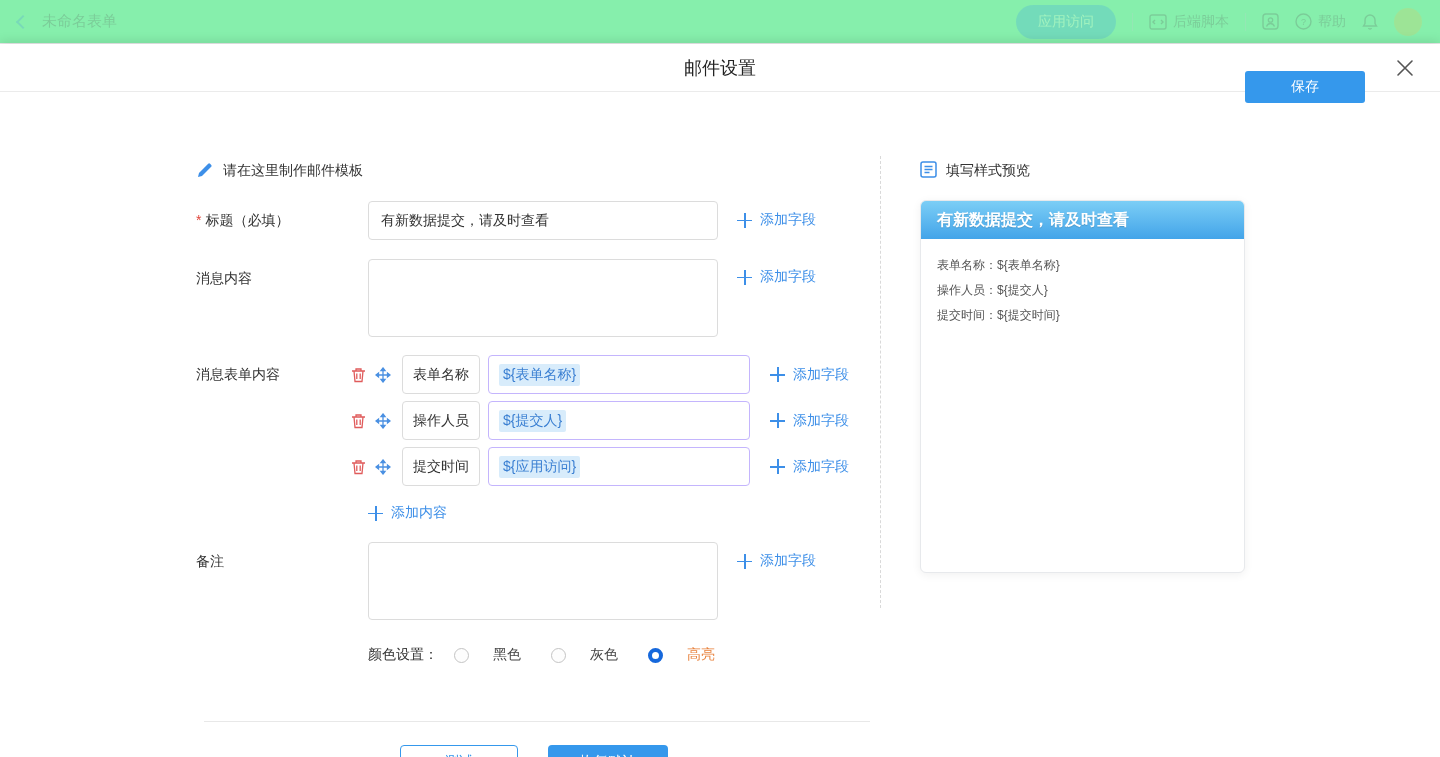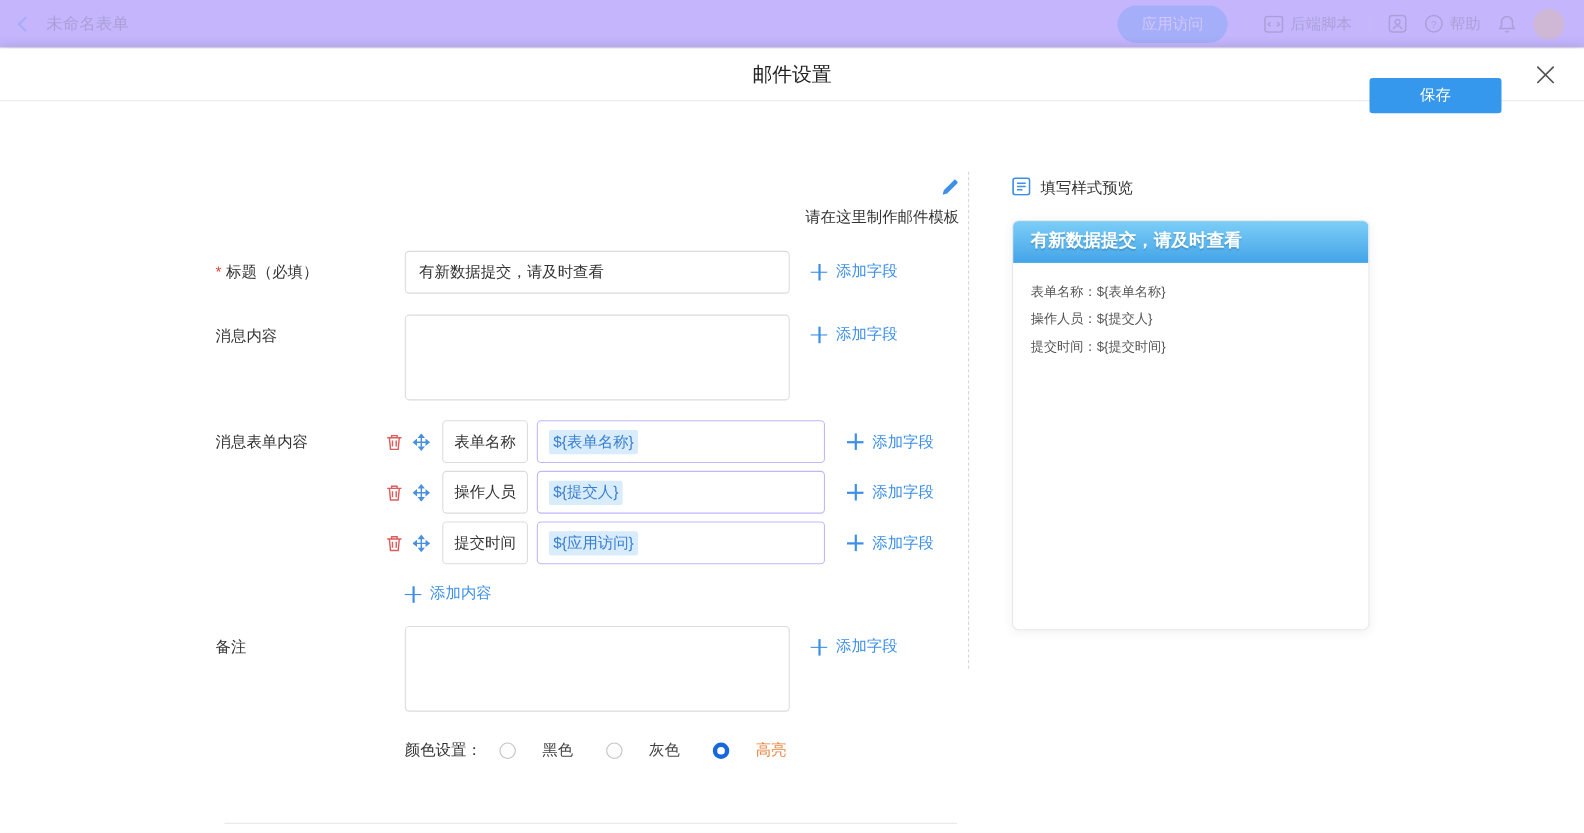--- a/index.html
+++ b/index.html
@@ -2,21 +2,21 @@
 <html><head>
 <meta charset="utf-8">
 <style>
   * { margin:0; padding:0; box-sizing:border-box; }
   html,body { width:1440px; height:757px; overflow:hidden; }
   body { font-family:"Liberation Sans","DejaVu Sans",sans-serif; background:#fff; color:#333; }
   .screen { position:relative; width:1440px; height:757px; }
 
   
   .topbar { position:absolute; left:0; top:0; width:1440px; height:44px;
-            background:#c4b5fd; border-bottom:1px solid #e9eaeb; }
+            background:#86efac; border-bottom:1px solid #e9eaeb; }
   .topbar-inner { display:flex; align-items:center; height:100%; padding:0 18px;
                   opacity:0.22; }
   .tb-back { display:flex; align-items:center; gap:14px; }
   .tb-chevron { width:10px; height:10px; border-left:2px solid #4a90e2; border-bottom:2px solid #4a90e2;
                 transform:rotate(45deg); }
   .tb-title { font-size:15px; color:#555; }
   .tb-right { margin-left:auto; display:flex; align-items:center; gap:16px; }
   .tb-pill { background:#3598ec; color:#fff; font-size:14px; border:none;
              border-radius:17px; padding:8px 22px; }
   .tb-sep { width:1px; height:18px; background:#c9ccd0; }
@@ -31,21 +31,21 @@
   .modal-title { position:absolute; left:0; right:0; top:0; height:48px; line-height:48px;
                  text-align:center; font-size:18px; color:#222; font-weight:500; }
   .save-btn { position:absolute; right:75px; top:27px; width:120px; height:32px;
               background:#3598ec; color:#fff; font-size:14px; border:none; border-radius:3px;
               cursor:pointer; }
   .close-btn { position:absolute; right:23px; top:12px; width:24px; height:24px; border:none;
                background:transparent; cursor:pointer; display:flex; align-items:center; justify-content:center; }
 
   
   .form-col { position:absolute; left:196px; top:118px; width:676px; }
-  .hint-row { display:flex; align-items:flex-end; gap:10px; margin-bottom:21px; font-size:14px; color:#333;flex-direction:column; }
+  .hint-row { display:flex; align-items:flex-start; gap:10px; margin-bottom:21px; font-size:14px; color:#333; }
   .hint-icon { display:inline-flex; }
 
   .form-row { display:flex; align-items:flex-start; }
   .row-label { width:172px; flex:none; font-size:14px; color:#333; padding-top:11px; }
   .req { color:#e0453a; margin-right:4px; }
 
   .text-input { width:350px; height:39px; border:1px solid #dcdcdc; border-radius:4px;
                 padding:0 12px; font-size:14px; color:#333; outline:none;
                 font-family:"Liberation Sans","DejaVu Sans",sans-serif; }
   .text-area { width:350px; height:78px; border:1px solid #dcdcdc; border-radius:4px;

